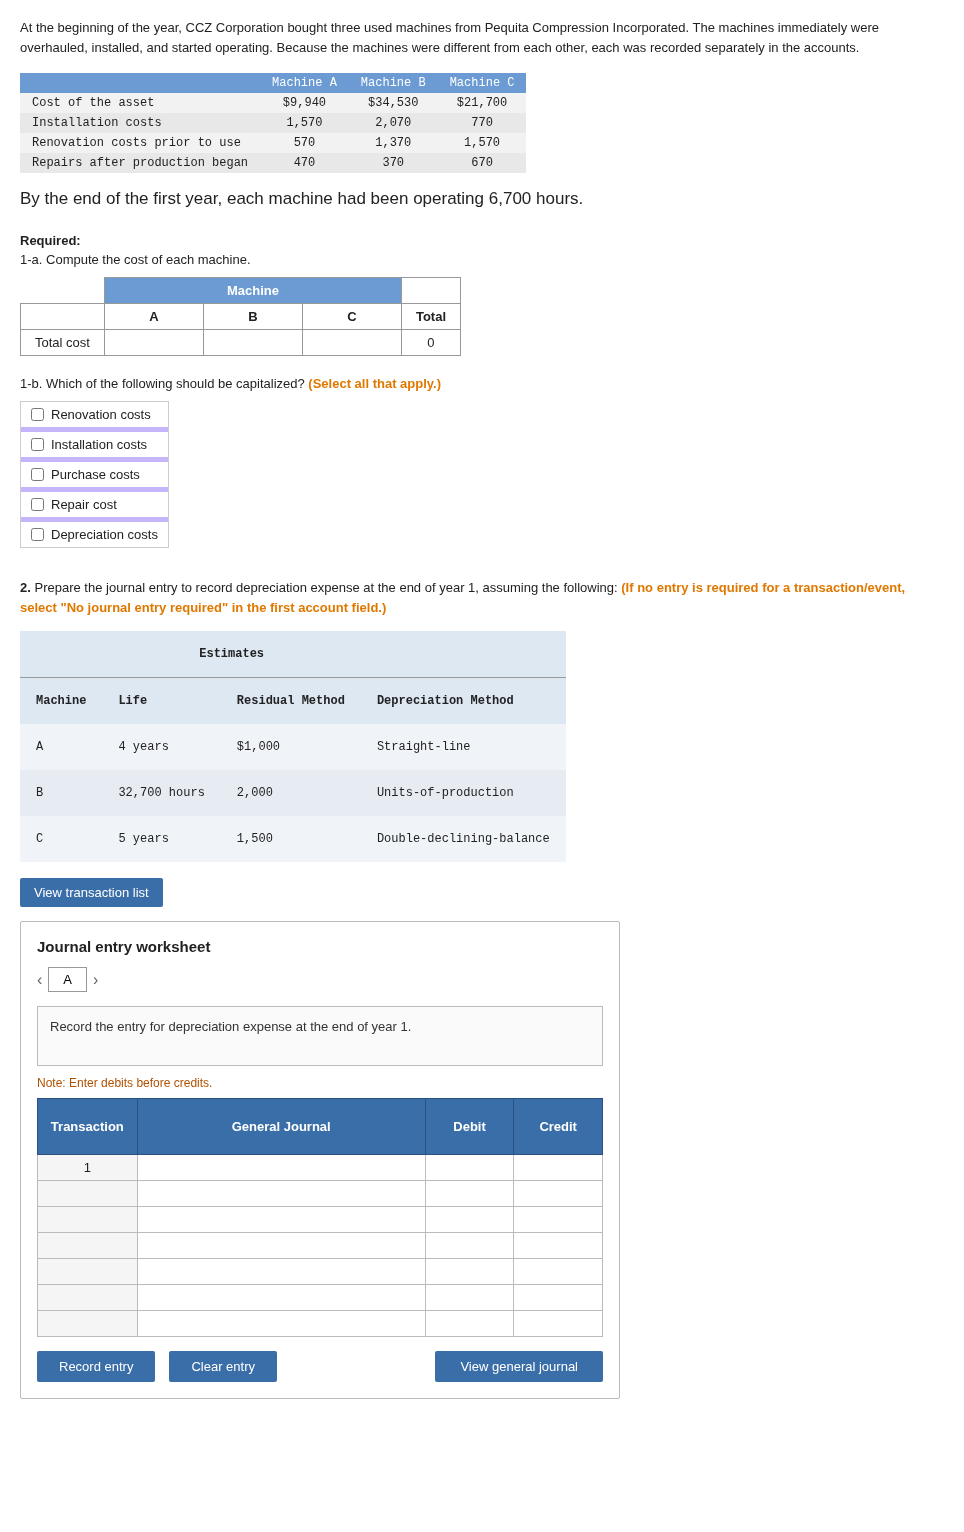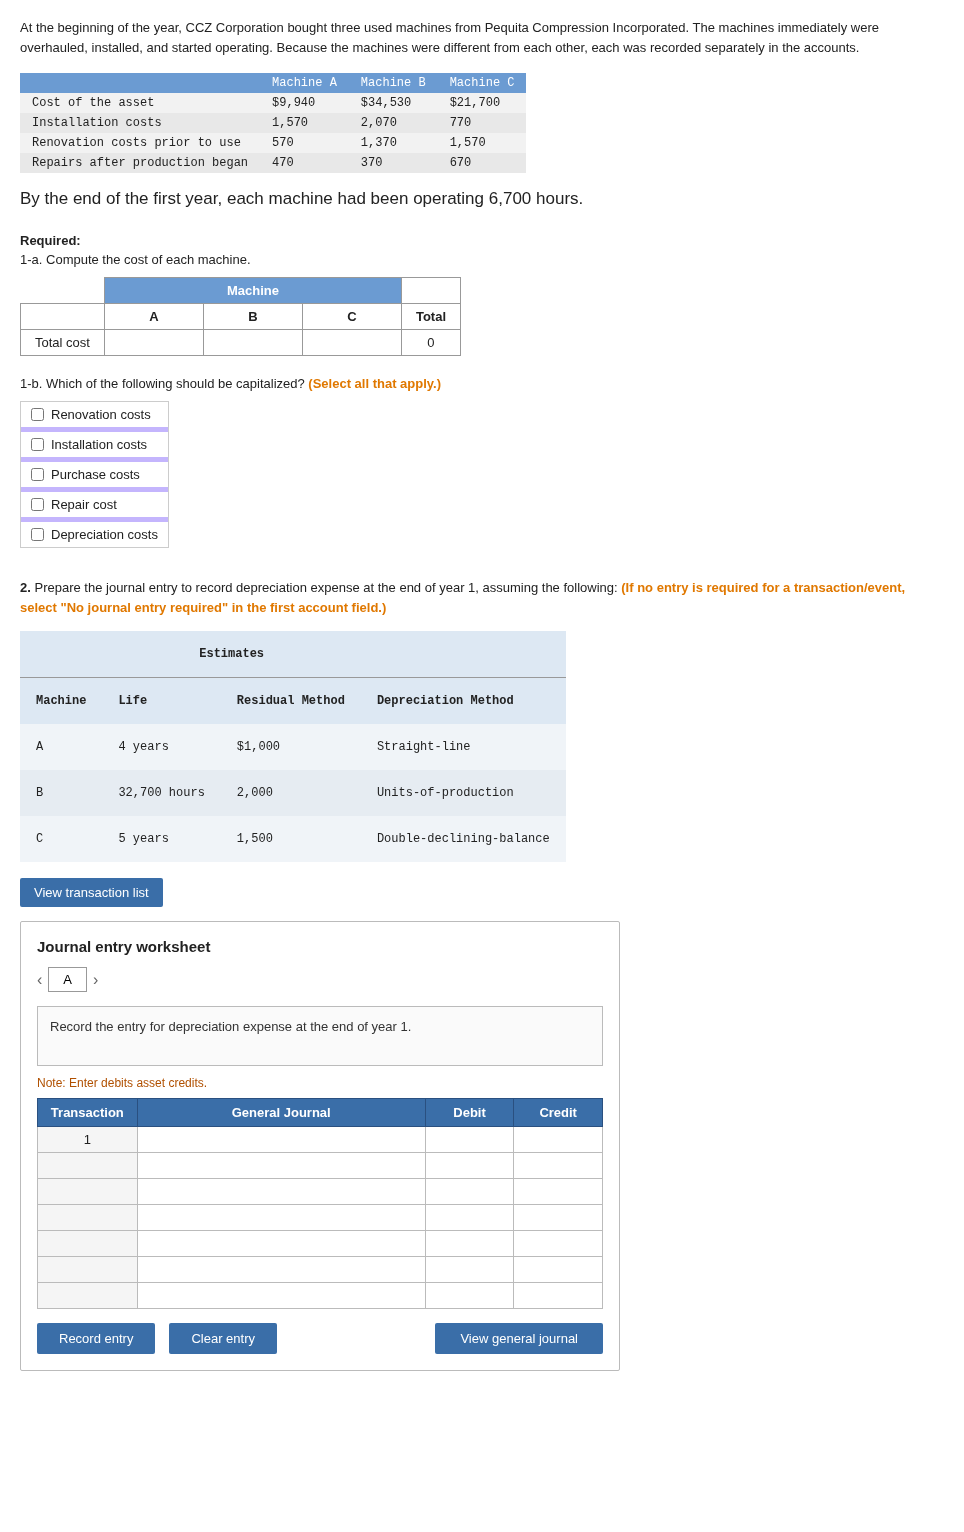--- a/index.html
+++ b/index.html
@@ -17,21 +17,21 @@
       margin-bottom: 16px;
     }
     .data-table {
       border-collapse: collapse;
       font-family: 'Courier New', monospace;
       font-size: 12px;
       margin-bottom: 16px;
     }
     .data-table td, .data-table th {
       padding: 3px 12px;
-      text-align: left;
+      text-align: center;
     }
     .data-table th {
       background: #6b9bd2;
       color: #fff;
       font-weight: normal;
     }
     .data-table tr:nth-child(odd) td { background: #f2f2f2; }
     .data-table tr:nth-child(even) td { background: #e8e8e8; }
     .data-table td:first-child { text-align: left; }
     .section-text {
@@ -181,21 +181,21 @@
     }
     .journal-table {
       border-collapse: collapse;
       width: 100%;
       font-size: 13px;
       margin-bottom: 14px;
     }
     .journal-table th {
       background: #3a6ea8;
       color: #fff;
-      padding: 6px 8px;
+      padding: 20px 8px;
       text-align: center;
       border: 1px solid #2a5080;
     }
     .journal-table td {
       border: 1px solid #bbb;
       padding: 4px 6px;
       height: 26px;
     }
     .journal-table td.transaction-col {
       text-align: center;
@@ -402,21 +402,21 @@
 
 
 <div class="journal-worksheet">
   <h3>Journal entry worksheet</h3>
   <div class="tab-nav">
     <span class="nav-arrow">‹</span>
     <button class="tab-btn">A</button>
     <span class="nav-arrow">›</span>
   </div>
   <div class="description-box">Record the entry for depreciation expense at the end of year 1.</div>
-  <p class="note-text">Note: Enter debits asset credits.</p>
+  <p class="note-text">Note: Enter debits before credits.</p>
   <table class="journal-table">
     <thead>
       <tr>
         <th>Transaction</th>
         <th>General Journal</th>
         <th>Debit</th>
         <th>Credit</th>
       </tr>
     </thead>
     <tbody id="journal-table-body">

